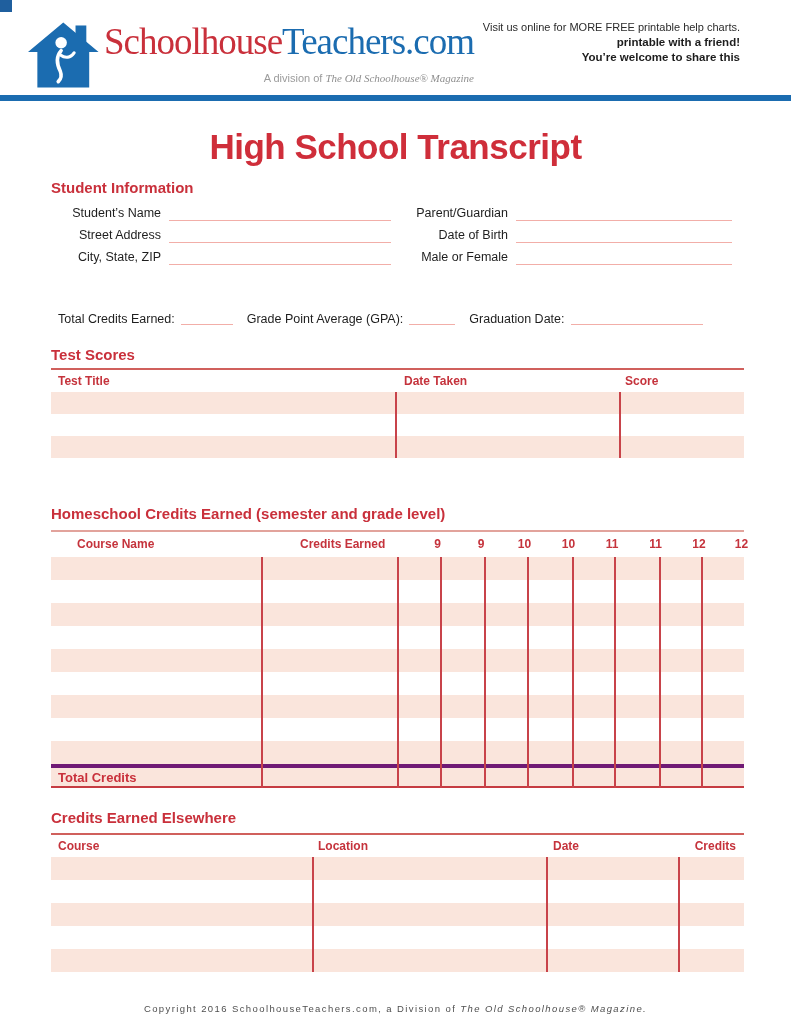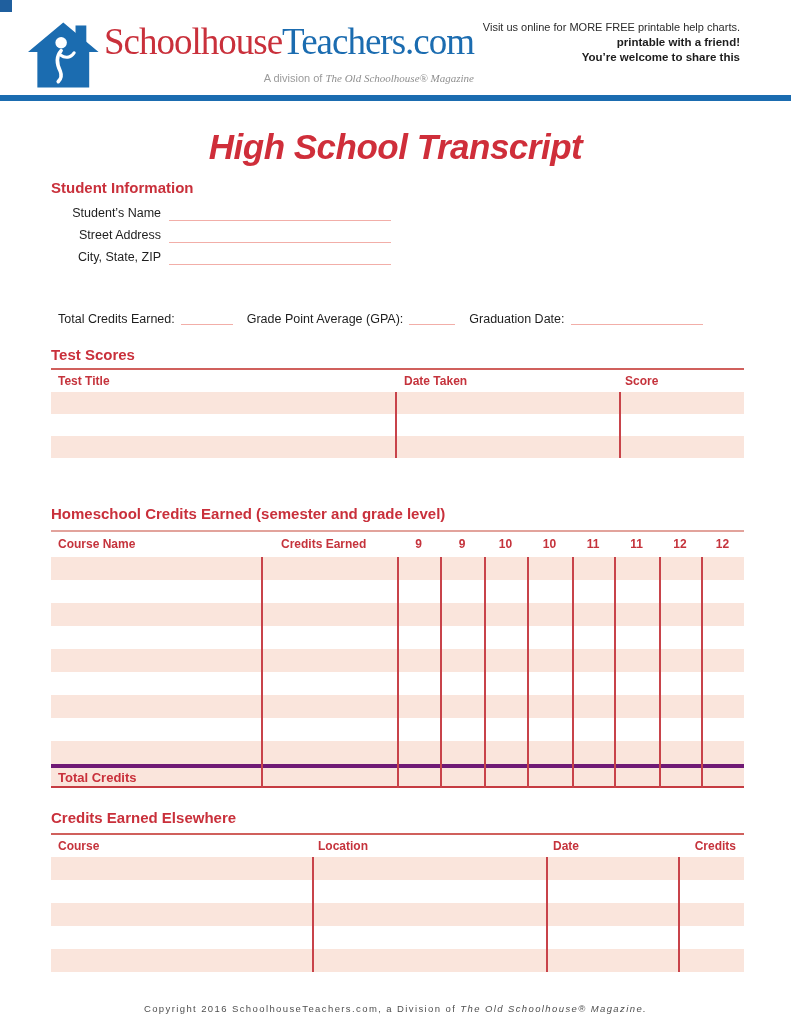--- a/index.html
+++ b/index.html
@@ -16,21 +16,21 @@
   .brand-blue{color:#1b6cb0;}
   .tagline{font-size:11px;color:#9b9b9b;margin-top:8px;margin-left:2px;text-align:right;}
   .tagline em{font-family:"Liberation Serif","DejaVu Serif",serif;font-style:italic;color:#8f8f8f;}
   .promo{position:absolute;right:51px;top:20px;text-align:right;line-height:15px;}
   .promo-line1{font-size:11px;color:#2b2b2b;}
   .promo-bold{font-size:11.5px;font-weight:bold;color:#1d1d1d;}
   .blue-bar{position:absolute;left:0;top:95px;width:791px;height:6px;background:#1b6cb0;}
 
   
   .page-title{position:absolute;left:0;top:127px;width:100%;text-align:center;
-    font-size:35px;font-weight:bold;letter-spacing:-0.5px;color:#cf2e3a;font-style:italic;}
+    font-size:35px;font-weight:bold;letter-spacing:-0.5px;color:#cf2e3a;}
 
   
   .sec-heading{position:absolute;left:51px;font-size:15px;font-weight:bold;color:#c9303b;}
   .rule{position:absolute;left:51px;width:693px;}
 
   
   .fields-col{position:absolute;top:203px;}
   #left-fields{left:51px;width:340px;}
   #right-fields{left:398px;width:334px;}
   .field-row{display:flex;height:22px;}
@@ -120,20 +120,34 @@
       </div>
       <div class="field-row">
         <span class="field-label">Street Address</span>
         <span class="field-line"></span>
       </div>
       <div class="field-row">
         <span class="field-label">City, State, ZIP</span>
         <span class="field-line"></span>
       </div>
     </div>
+  <div class="fields-col" id="right-fields">
+      <div class="field-row">
+        <span class="field-label">Parent/Guardian</span>
+        <span class="field-line"></span>
+      </div>
+      <div class="field-row">
+        <span class="field-label">Date of Birth</span>
+        <span class="field-line"></span>
+      </div>
+      <div class="field-row">
+        <span class="field-label">Male or Female</span>
+        <span class="field-line"></span>
+      </div>
+    </div>
 
   <div class="summary-row">
     <span class="sum-label">Total Credits Earned:</span>
     <span class="sum-line sum-w1"></span>
     <span class="sum-label">Grade Point Average (GPA):</span>
     <span class="sum-line sum-w2"></span>
     <span class="sum-label">Graduation Date:</span>
     <span class="sum-line sum-w3"></span>
   </div>
 
@@ -147,21 +161,21 @@
   <div class="stripes" id="ts-table">
       <div class="stripe pink"></div>
       <div class="stripe"></div>
       <div class="stripe pink"></div>
       <div class="vline" style="left: 344px;"></div>
       <div class="vline" style="left: 568px;"></div>
     </div>
 
   <div class="sec-heading" style="top:505px;">Homeschool Credits Earned (semester and grade level)</div>
   <div class="rule" id="hs-rule"></div>
-  <div class="tbl-header" id="hs-header" style="top:535px;">
+  <div class="tbl-header" id="hs-header" style="top:535px;margin-left:19px;">
     <span class="c0">Course Name</span>
     <span class="c1">Credits Earned</span>
   <span class="hs-num" style="left: 346px; width: 43px;">9</span>
       <span class="hs-num" style="left: 389px; width: 44px;">9</span>
       <span class="hs-num" style="left: 433px; width: 43px;">10</span>
       <span class="hs-num" style="left: 476px; width: 45px;">10</span>
       <span class="hs-num" style="left: 521px; width: 42px;">11</span>
       <span class="hs-num" style="left: 563px; width: 45px;">11</span>
       <span class="hs-num" style="left: 608px; width: 42px;">12</span>
       <span class="hs-num" style="left: 650px; width: 43px;">12</span>

